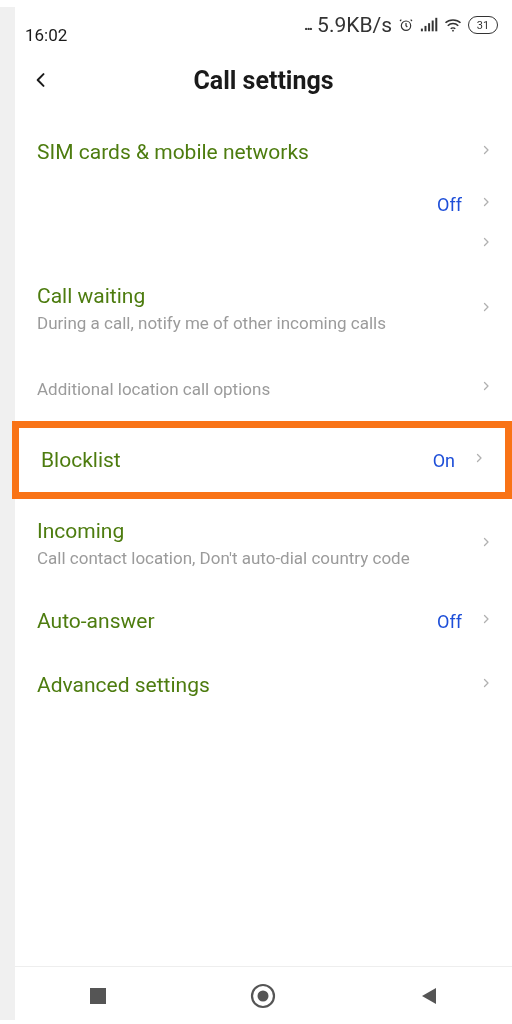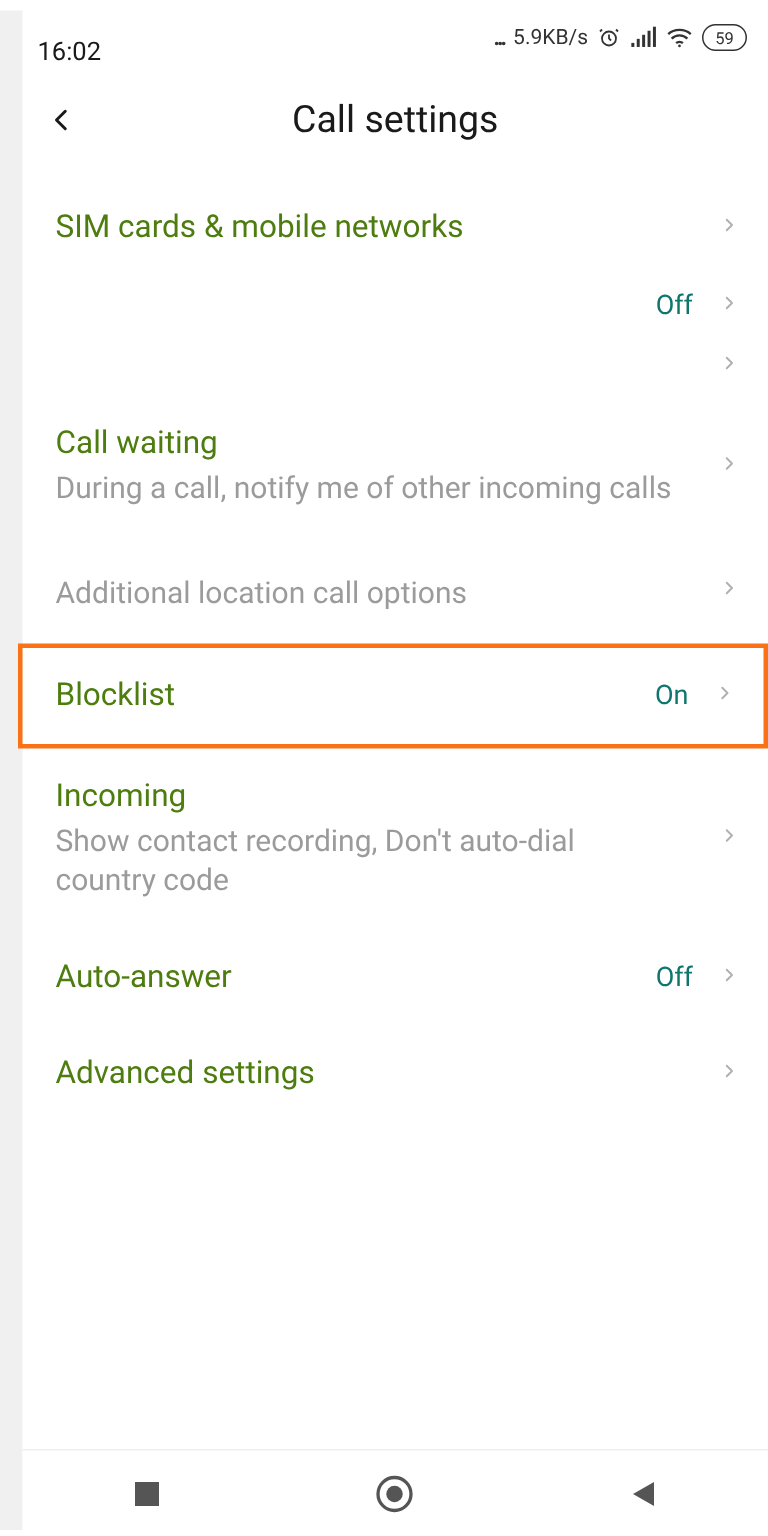--- a/index.html
+++ b/index.html
@@ -5,35 +5,35 @@
   * { box-sizing: border-box; margin: 0; padding: 0; }
   html, body { width: 512px; height: 1024px; font-family: -apple-system, Roboto, "Helvetica Neue", Arial, sans-serif; background: #fff; overflow: hidden; }
   .phone { width:512px; height:1024px; position:relative; background:#fff; }
   .left-edge { position:absolute; left:0; top:0; bottom:0; width:15px; background:#f0f0f0; }
   .top-hollow { position:absolute; left:0; right:0; top:0; height:7px; background:#fff; }
 
   .statusbar { position:absolute; left:15px; right:0; top:7px; height:36px; display:flex; align-items:center; justify-content:space-between; padding:0 14px 0 10px; font-size:17px; color:#1a1a1a; }
   .status-left { font-weight:400;margin-top:20px; }
   .status-right { display:flex; align-items:center; gap:6px; font-size:15px; color:#333; }
   .status-right .dots { letter-spacing:-2px; font-weight:700; }
-  .status-right .speed { font-size:14px; }
+  .status-right .speed { font-size:21px; }
   .status-right svg { display:block; }
   .batt { display:inline-flex; align-items:center; justify-content:center; border:1.5px solid #333; border-radius:9px; padding:0 5px; font-size:11px; height:18px; min-width:30px; }
 
   .titlebar { position:absolute; left:15px; right:0; top:52px; height:56px; display:flex; align-items:center; }
   .back { width:52px; height:56px; display:flex; align-items:center; justify-content:center; }
-  .title { flex:1; text-align:center; font-size:25px; font-weight:400; color:#1a1a1a; padding-right:52px; }
+  .title { flex:1; text-align:center; font-size:25px; font-weight:700; color:#1a1a1a; padding-right:52px; }
 
   .list { position:absolute; left:15px; right:0; top:120px; }
   .row { position:relative; padding:20px 50px 20px 22px; }
   .row .label { font-size:21px; color:#4d7c0f; font-weight:400; }
-  .row .sub { font-size:20px; color:#9b9b9b; margin-top:4px; line-height:1.32; padding-right:10px; }
-  .row .value { position:absolute; right:50px; top:50%; transform:translateY(-50%); font-size:18px; color:#0f766e; }
+  .row .sub { font-size:17px; color:#9b9b9b; margin-top:4px; line-height:1.32; padding-right:10px; }
+  .row .value { position:absolute; right:50px; top:50%; transform:translateY(-50%); font-size:18px; color:#1d4ed8; }
   .row .chev { position:absolute; right:20px; top:50%; transform:translateY(-50%); }
-  .highlight { border:3px solid #f97316; margin-left:-3px; margin-right:0; }
+  .highlight { border:7px solid #f97316; margin-left:-3px; margin-right:0; }
 
   .navbar { position:absolute; left:15px; right:0; bottom:0; height:58px; background:#fff; border-top:1px solid #eee; display:flex; align-items:center; justify-content:space-around; }
   .nav-btn { width:120px; display:flex; align-items:center; justify-content:center; height:100%; }
 
   .bottom-hollow { position:absolute; left:0; right:0; bottom:0; height:4px; background:#fff; }
 </style>
 </head>
 <body>
 
 <div class="phone">
@@ -62,21 +62,21 @@
           </svg>
       </span>
       <span>
         <svg width="18" height="14" viewBox="0 0 24 18" fill="none" stroke="#333" stroke-width="2">
             <path d="M2 6 C7 1 17 1 22 6"></path>
             <path d="M5 10 C9 6 15 6 19 10"></path>
             <path d="M9 14 C10.5 12.5 13.5 12.5 15 14"></path>
             <circle cx="12" cy="16.5" r="1.2" fill="#333" stroke="none"></circle>
           </svg>
       </span>
-      <span class="batt">59</span>
+      <span class="batt">31</span>
     </div>
   </div>
 
   <div class="titlebar">
     <div class="back">
       <svg width="20" height="20" viewBox="0 0 24 24" fill="none" stroke="#1a1a1a" stroke-width="2.4" stroke-linecap="round" stroke-linejoin="round">
           <polyline points="15 5 8 12 15 19"></polyline>
         </svg>
     </div>
     <div class="title">Call settings</div>
@@ -122,21 +122,21 @@
     <div class="row highlight">
       <div class="label">Blocklist</div>
       <span class="value">On</span>
       <span class="chev"><svg width="12" height="18" viewBox="0 0 24 24" fill="none" stroke="#b0b0b0" stroke-width="2.6" stroke-linecap="round" stroke-linejoin="round">
             <polyline points="9 5 16 12 9 19"></polyline>
           </svg></span>
     </div>
 
     <div class="row">
       <div class="label">Incoming</div>
-      <div class="sub">Show contact recording, Don't auto-dial country code</div>
+      <div class="sub">Call contact location, Don't auto-dial country code</div>
       <span class="chev"><svg width="12" height="18" viewBox="0 0 24 24" fill="none" stroke="#b0b0b0" stroke-width="2.6" stroke-linecap="round" stroke-linejoin="round">
             <polyline points="9 5 16 12 9 19"></polyline>
           </svg></span>
     </div>
 
     <div class="row">
       <div class="label">Auto-answer</div>
       <span class="value">Off</span>
       <span class="chev"><svg width="12" height="18" viewBox="0 0 24 24" fill="none" stroke="#b0b0b0" stroke-width="2.6" stroke-linecap="round" stroke-linejoin="round">
             <polyline points="9 5 16 12 9 19"></polyline>

